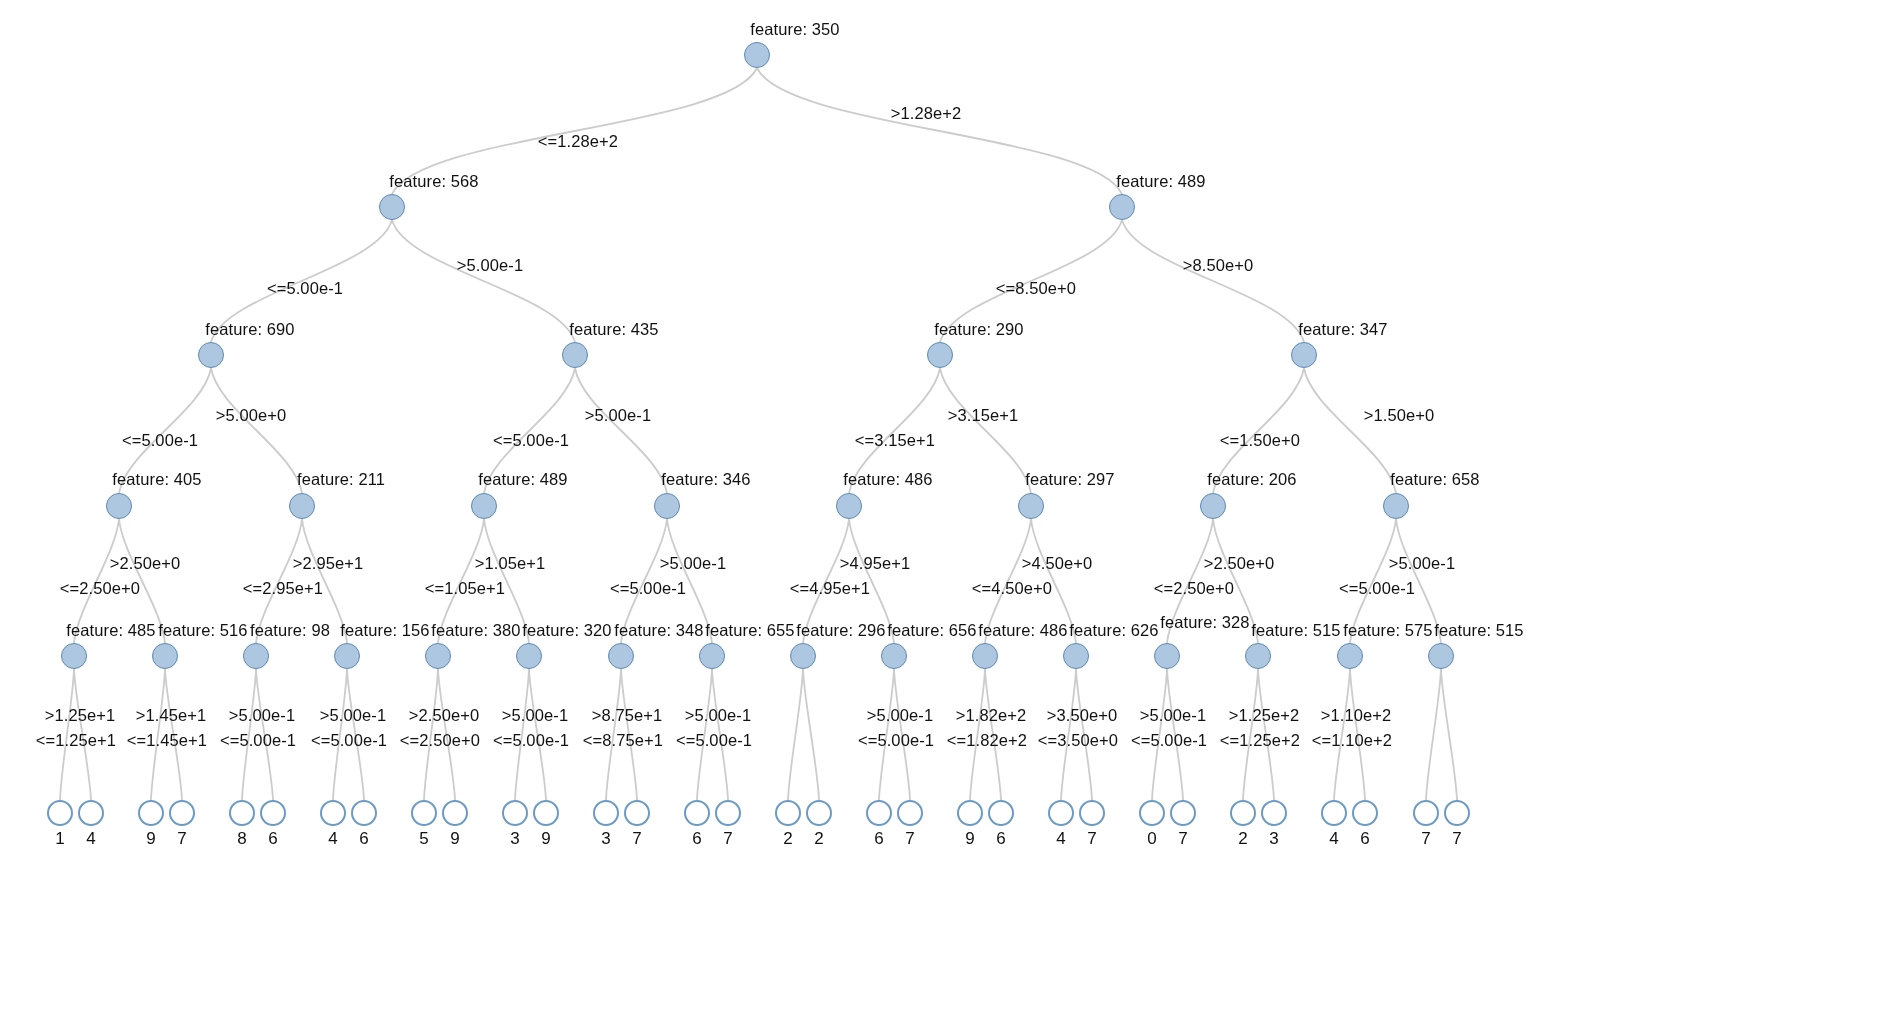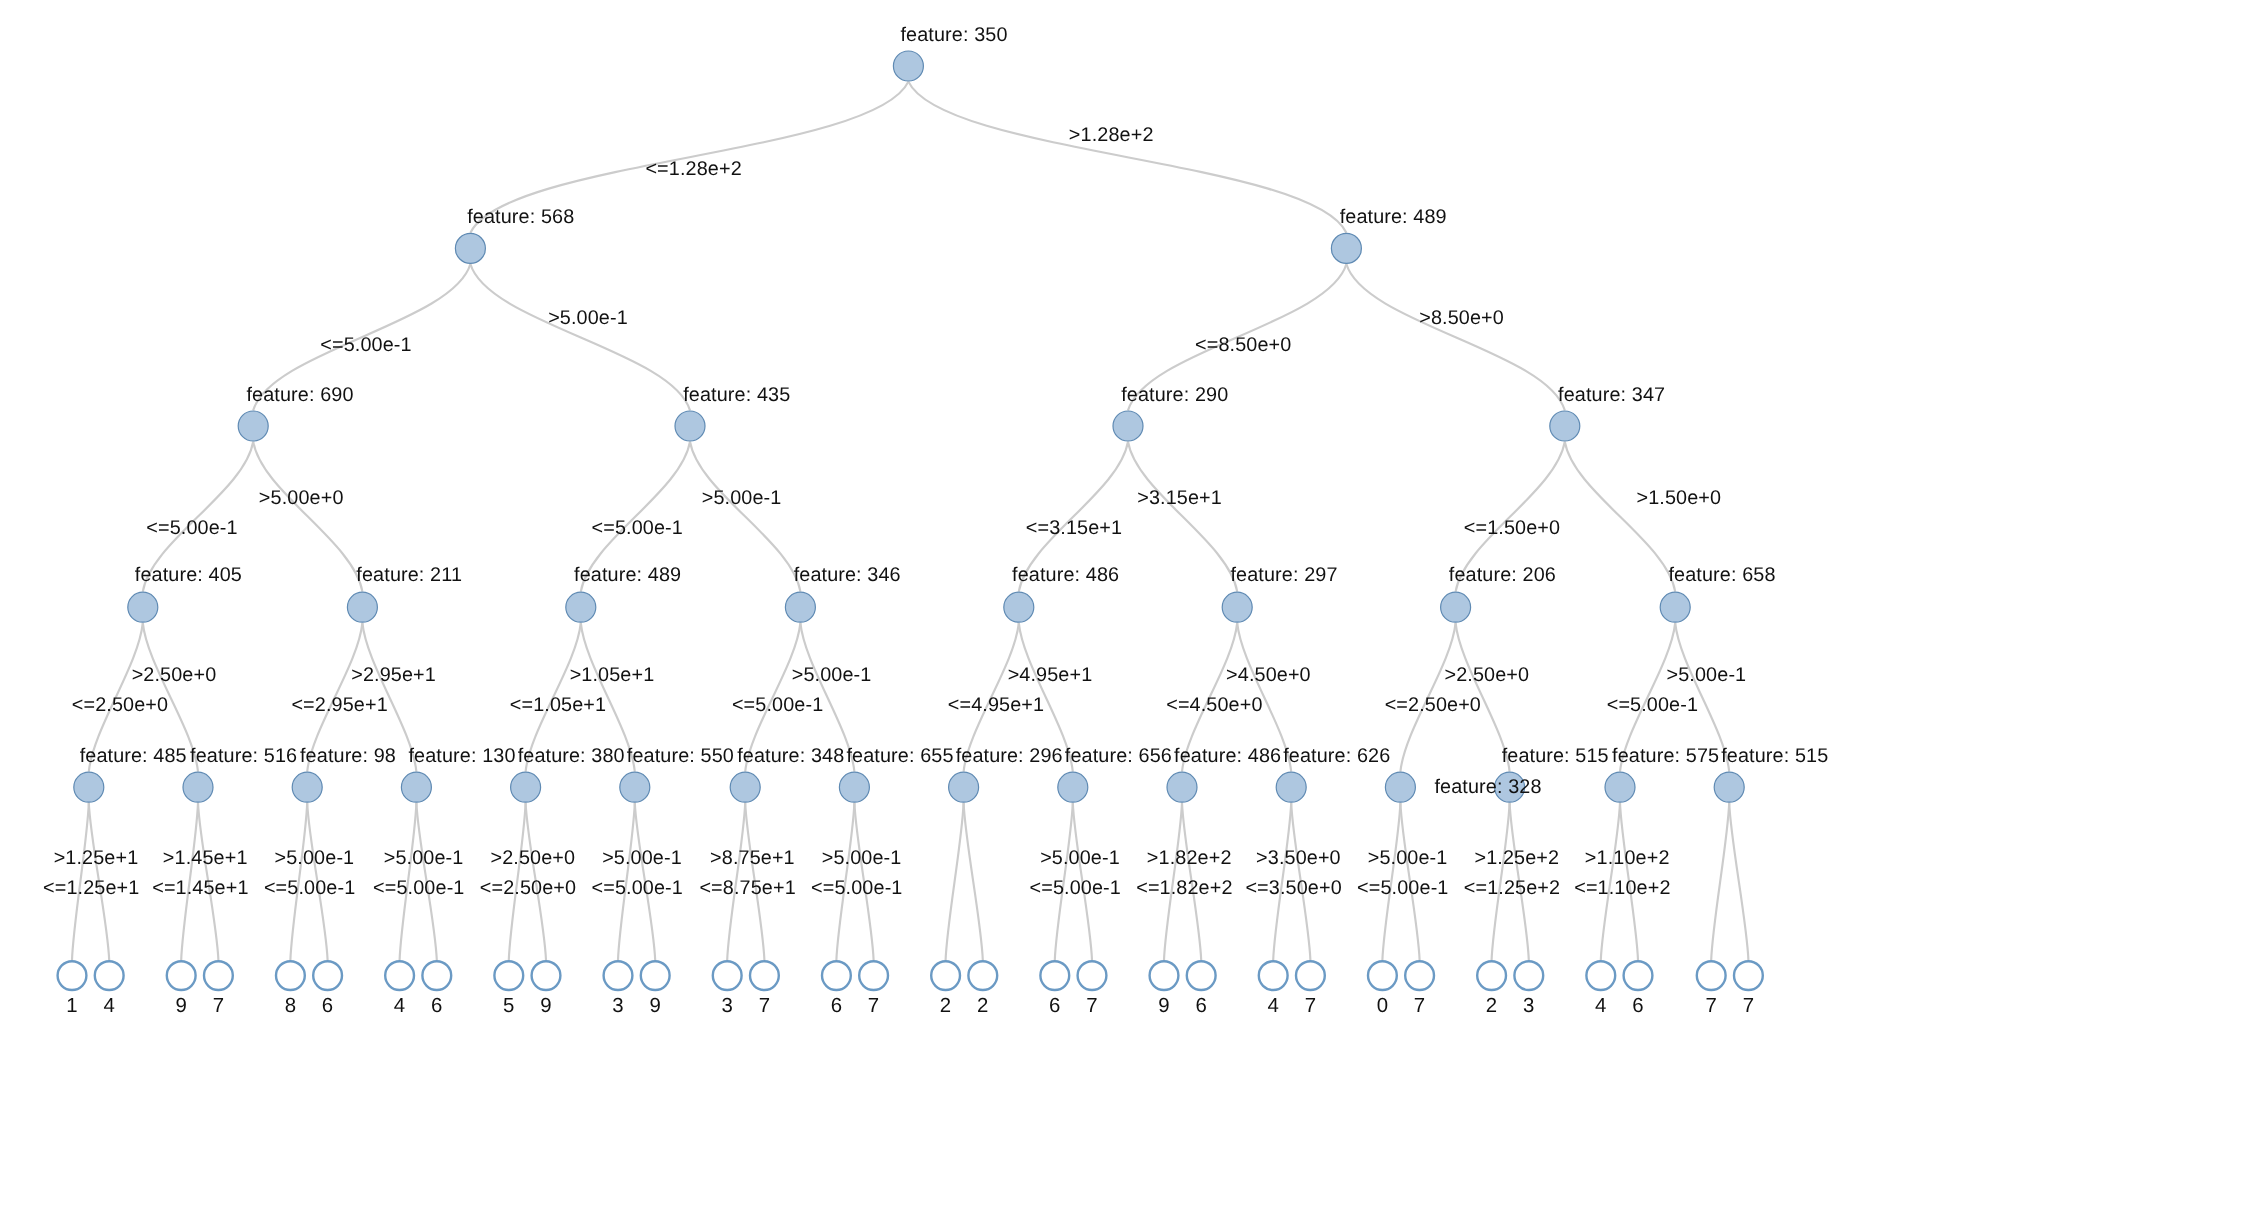--- a/index.html
+++ b/index.html
@@ -163,30 +163,30 @@
       <div class="lbl feat" style="left: 341px; top: 479px;">feature: 211</div>
       <div class="lbl feat" style="left: 523px; top: 479px;">feature: 489</div>
       <div class="lbl feat" style="left: 706px; top: 479px;">feature: 346</div>
       <div class="lbl feat" style="left: 888px; top: 479px;">feature: 486</div>
       <div class="lbl feat" style="left: 1070px; top: 479px;">feature: 297</div>
       <div class="lbl feat" style="left: 1252px; top: 479px;">feature: 206</div>
       <div class="lbl feat" style="left: 1435px; top: 479px;">feature: 658</div>
       <div class="lbl feat" style="left: 111px; top: 630px;">feature: 485</div>
       <div class="lbl feat" style="left: 203px; top: 630px;">feature: 516</div>
       <div class="lbl feat" style="left: 290px; top: 630px;">feature: 98</div>
-      <div class="lbl feat" style="left: 385px; top: 630px;">feature: 130</div>
+      <div class="lbl feat" style="left: 385px; top: 630px;">feature: 156</div>
       <div class="lbl feat" style="left: 476px; top: 630px;">feature: 380</div>
-      <div class="lbl feat" style="left: 567px; top: 630px;">feature: 550</div>
+      <div class="lbl feat" style="left: 567px; top: 630px;">feature: 320</div>
       <div class="lbl feat" style="left: 659px; top: 630px;">feature: 348</div>
       <div class="lbl feat" style="left: 750px; top: 630px;">feature: 655</div>
       <div class="lbl feat" style="left: 841px; top: 630px;">feature: 296</div>
       <div class="lbl feat" style="left: 932px; top: 630px;">feature: 656</div>
       <div class="lbl feat" style="left: 1023px; top: 630px;">feature: 486</div>
       <div class="lbl feat" style="left: 1114px; top: 630px;">feature: 626</div>
-      <div class="lbl feat" style="left: 1205px; top: 656px; margin-left: 35px;">feature: 328</div>
+      <div class="lbl feat" style="left: 1205px; top: 622px;">feature: 328</div>
       <div class="lbl feat" style="left: 1296px; top: 630px;">feature: 515</div>
       <div class="lbl feat" style="left: 1388px; top: 630px;">feature: 575</div>
       <div class="lbl feat" style="left: 1479px; top: 630px;">feature: 515</div>
       <div class="lbl cls" style="left: 60px; top: 838px;">1</div>
       <div class="lbl cls" style="left: 91px; top: 838px;">4</div>
       <div class="lbl cls" style="left: 151px; top: 838px;">9</div>
       <div class="lbl cls" style="left: 182px; top: 838px;">7</div>
       <div class="lbl cls" style="left: 242px; top: 838px;">8</div>
       <div class="lbl cls" style="left: 273px; top: 838px;">6</div>
       <div class="lbl cls" style="left: 333px; top: 838px;">4</div>

